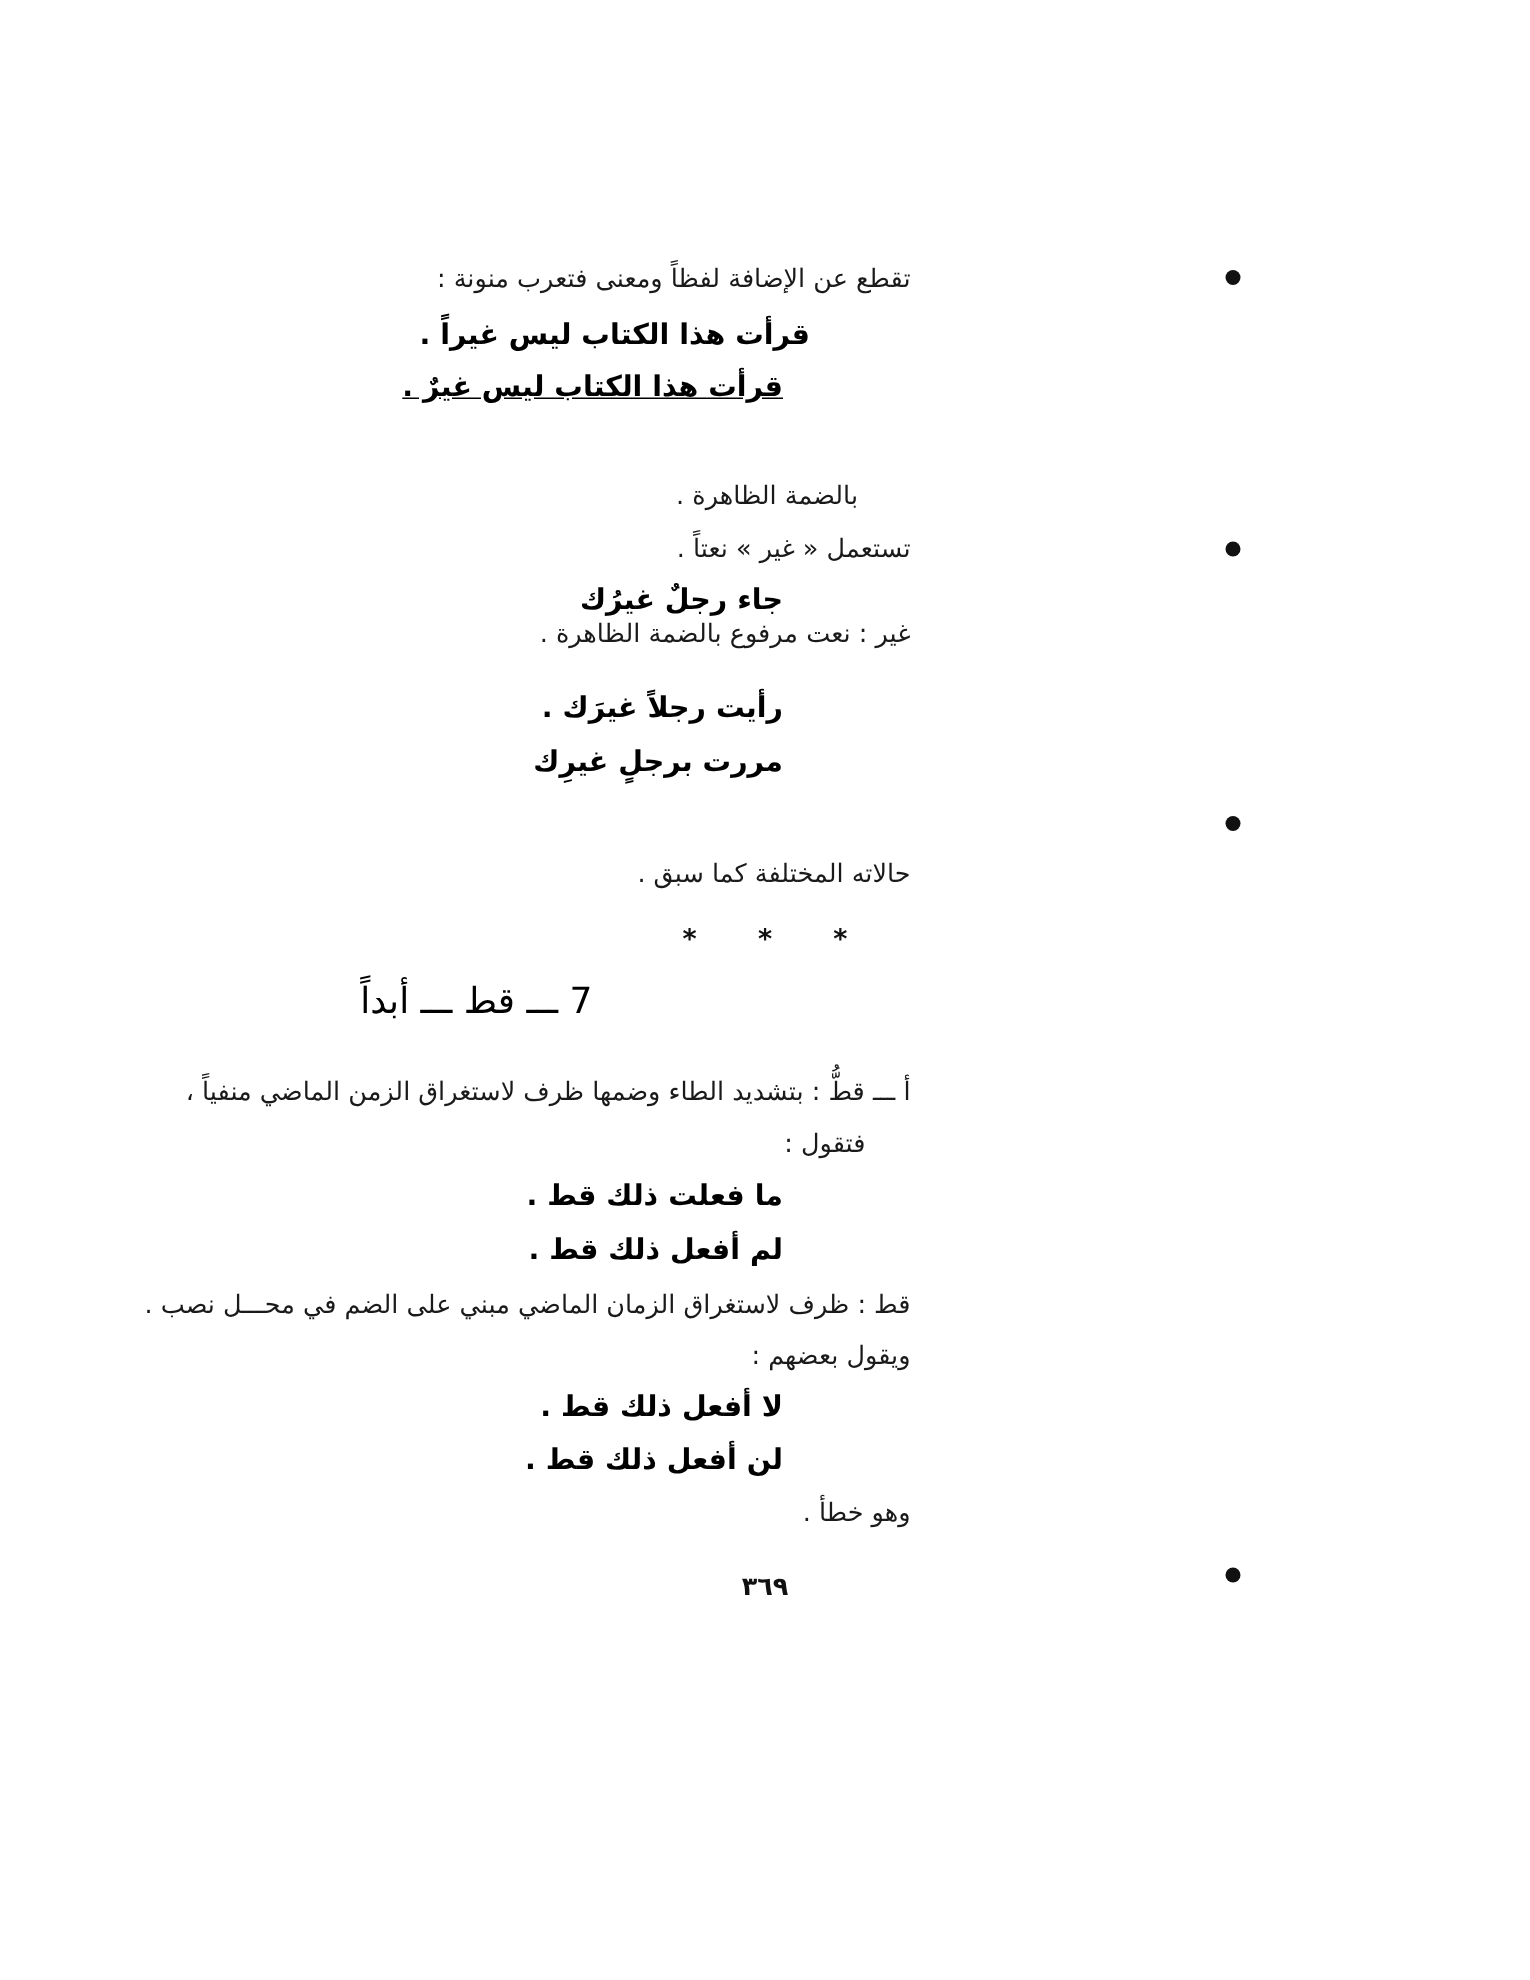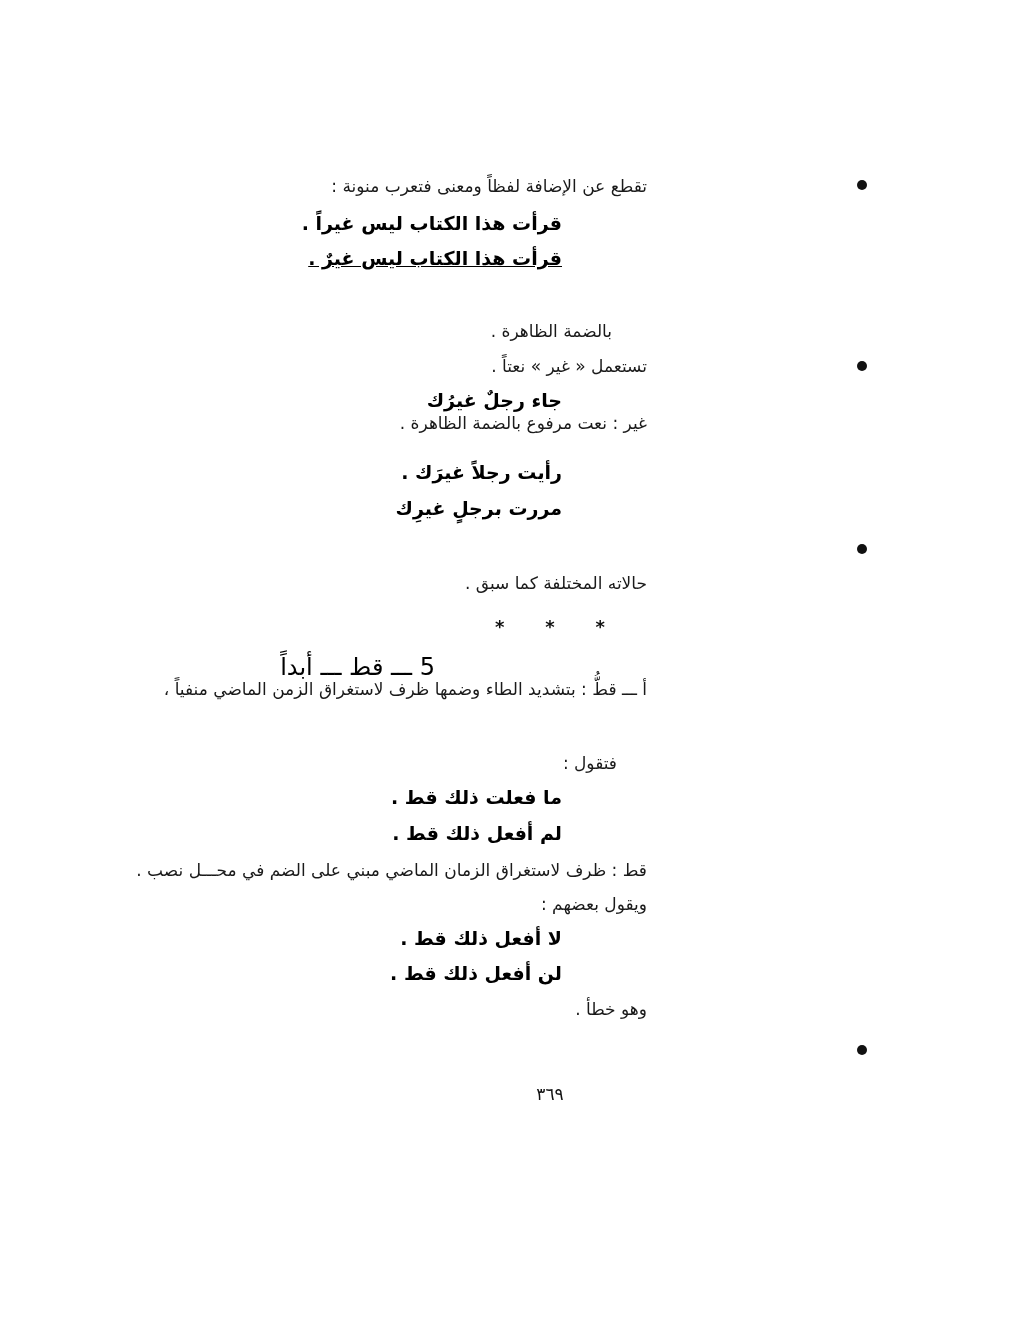--- a/index.html
+++ b/index.html
@@ -1,51 +1,51 @@
 <!DOCTYPE html>
 <html><head>
   <meta charset="utf-8">
   <style>
     html, body { margin: 0; padding: 0; background: #ffffff; }
     body {
       width: 1020px; height: 1320px; position: relative; overflow: hidden;
       font-family: "DejaVu Sans", sans-serif; color: #111;
     }
-    .page { position: absolute; left: 0; top: 0; width: 820px; height: 1320px; margin-left: 40px; }
+    .page { position: absolute; left: 0; top: 0; width: 820px; height: 1320px; }
     .line {
       position: absolute; direction: rtl; white-space: nowrap;
       font-size: 17px; line-height: 22px; color: #1a1a1a;
     }
     .ex { font-weight: bold; font-size: 19px; color: #000; }
     .bullet {
       position: absolute; width: 10px; height: 10px; border-radius: 50%;
       background: #111;
     }
     .stars {
       position: absolute; left: 455px; top: 616px; width: 110px;
       display: flex; justify-content: space-between; font-size: 18px; font-weight: bold;
     }
     .heading {
       position: absolute; direction: rtl; white-space: nowrap; font-size: 24px;
       line-height: 30px; font-weight: normal; color: #000;
     }
     .pagenum {
-      position: absolute; left: 470px; top: 1084px; width: 80px; text-align: center;
-      font-size: 17px; font-weight: normal;
+      position: absolute; left: 470px; top: 1048px; width: 80px; text-align: center;
+      font-size: 17px; font-weight: bold;
     }
   </style>
 </head>
 <body>
 
 <div class="page">
 
   <span class="bullet" style="left:817px; top:180px;"></span>
   <div class="line" style="right:213px; top:175px;">تقطع عن الإضافة لفظاً ومعنى فتعرب منونة :</div>
 
-  <div class="line ex" style="right:298px; top:212px;">قرأت هذا الكتاب ليس غيراً .</div>
+  <div class="line ex" style="right:280px; top:212px;">قرأت هذا الكتاب ليس غيراً .</div>
   <div class="line ex" style="right:298px; top:247px;text-decoration:underline;">قرأت هذا الكتاب ليس غيرٌ .</div>
 
   <div class="line" style="right:248px; top:320px;">بالضمة الظاهرة .</div>
 
   <span class="bullet" style="left:817px; top:361px;"></span>
   <div class="line" style="right:213px; top:355px;">تستعمل « غير » نعتاً .</div>
 
   <div class="line ex" style="right:298px; top:389px;">جاء رجلٌ غيرُك</div>
   <div class="line" style="right:213px; top:412px;">غير : نعت مرفوع بالضمة الظاهرة .</div>
   <div class="line ex" style="right:298px; top:461px;">رأيت رجلاً غيرَك .</div>
@@ -53,23 +53,23 @@
 
   <span class="bullet" style="left:817px; top:544px;"></span>
   <div class="line" style="right:213px; top:572px;text-align:center;">حالاته المختلفة كما سبق .</div>
 
   <div class="stars">
     <span>*</span>
     <span>*</span>
     <span>*</span>
   </div>
 
-  <div class="heading" style="right:425px; top:652px;">5 ـــ قط ـــ أبداً</div>
+  <div class="heading" style="right:425px; top:652px;">7 ـــ قط ـــ أبداً</div>
 
-  <div class="line" style="right:213px; top:678px;text-align:center;">أ ـــ قطُّ : بتشديد الطاء وضمها ظرف لاستغراق الزمن الماضي منفياً ،</div>
+  <div class="line" style="right:213px; top:717px;text-align:center;">أ ـــ قطُّ : بتشديد الطاء وضمها ظرف لاستغراق الزمن الماضي منفياً ،</div>
   <div class="line" style="right:243px; top:752px;">فتقول :</div>
   <div class="line ex" style="right:298px; top:786px;">ما فعلت ذلك قط .</div>
   <div class="line ex" style="right:298px; top:822px;">لم أفعل ذلك قط .</div>
 
   <div class="line" style="right:213px; top:859px;">قط : ظرف لاستغراق الزمان الماضي مبني على الضم في محـــل نصب .</div>
   <div class="line" style="right:213px; top:893px;">ويقول بعضهم :</div>
   <div class="line ex" style="right:298px; top:927px;">لا أفعل ذلك قط .</div>
   <div class="line ex" style="right:298px; top:962px;">لن أفعل ذلك قط .</div>
   <div class="line" style="right:213px; top:998px;">وهو خطأ .</div>
 

